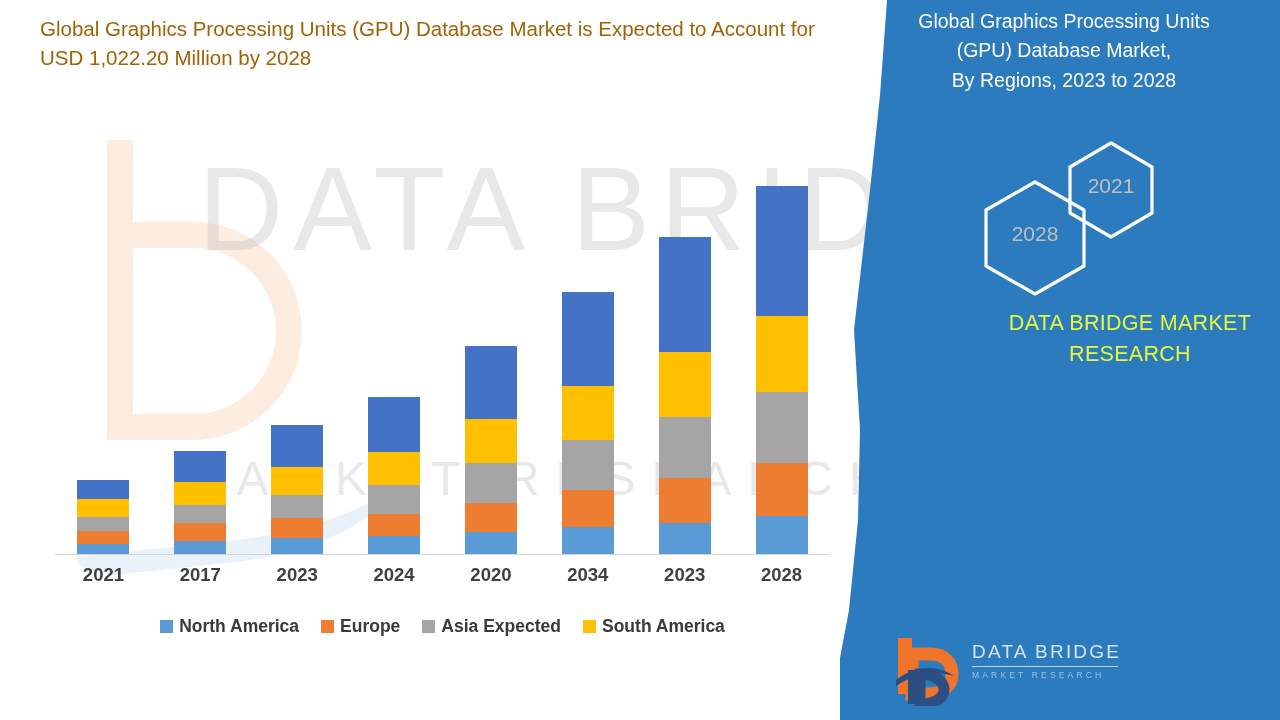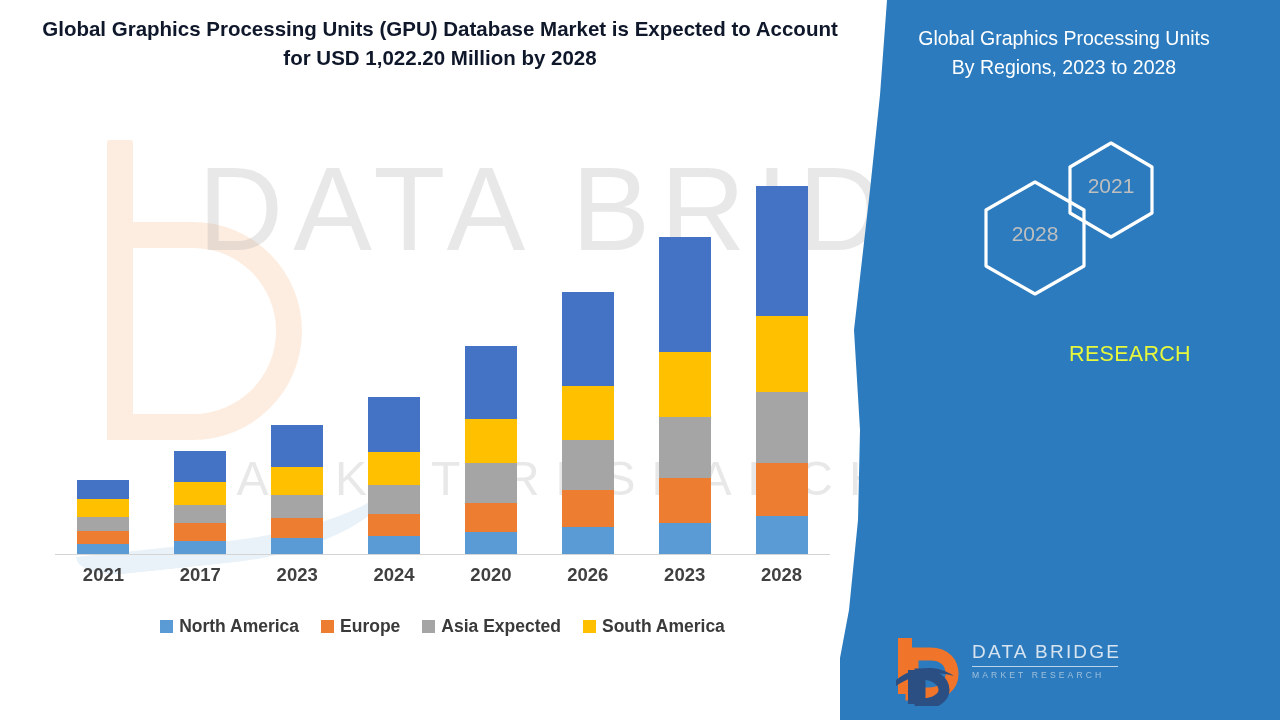--- a/index.html
+++ b/index.html
@@ -44,22 +44,22 @@
   .wm-text2{
     position:absolute;left:160px;top:455px;width:760px;
     text-align:center;color:#9a9a9a;opacity:.22;
     font-size:48px;letter-spacing:16px;font-weight:400;line-height:1;
     white-space:nowrap;pointer-events:none;
   }
 
   
   .main-title{
     position:absolute;left:40px;top:14px;width:800px;
-    text-align:center;color:#0f172a;
-    font-size:20.5px;line-height:1.42;font-weight:700;
+    color:#a16207;
+    font-size:20.5px;line-height:1.42;font-weight:400;
   }
 
   
   .chart{position:absolute;left:0;top:120px;width:860px;height:560px;}
   .axis-line{
     position:absolute;left:55px;top:434px;width:775px;height:1px;
     background:#D4D4D4;
   }
   .bars{
     position:absolute;left:55px;top:0;width:775px;height:434px;
@@ -77,21 +77,21 @@
   .legend{
     position:absolute;left:55px;top:496px;width:775px;
     display:flex;justify-content:center;align-items:center;gap:4px;
   }
   .legend-item{display:flex;align-items:center;margin:0 9px;}
   .legend-swatch{width:13px;height:13px;margin-right:6px;flex:0 0 auto;}
   .legend-label{color:#3A3A3A;font-size:17.5px;font-weight:600;white-space:nowrap;}
 
   
   .panel-title{
-    position:absolute;right:16px;top:24px;width:400px;
+    position:absolute;right:16px;top:7px;width:400px;
     text-align:center;color:#FFFFFF;font-size:19.5px;line-height:1.5;font-weight:400;
   }
   .panel-title .ln{display:block;}
 
   .hexwrap{position:absolute;left:980px;top:140px;width:200px;height:140px;}
   .hex{position:absolute;}
   .hex svg{display:block;overflow:visible;}
   .hex-label{
     position:absolute;color:#BFBFBF;font-size:21px;font-weight:400;
     width:100%;text-align:center;
@@ -213,21 +213,21 @@
           </div>
         </div>
       </div>
     <div class="axis-line"></div>
     <div class="xlabels" id="xlabels">
         <div class="xlabel">2021</div>
         <div class="xlabel">2017</div>
         <div class="xlabel">2023</div>
         <div class="xlabel">2024</div>
         <div class="xlabel">2020</div>
-        <div class="xlabel">2026</div>
+        <div class="xlabel">2034</div>
         <div class="xlabel">2023</div>
         <div class="xlabel">2028</div>
       </div>
     <div class="legend" id="legend">
         <div class="legend-item">
           <span class="legend-swatch" style="background: rgb(91, 155, 213);"></span>
           <span class="legend-label">North America</span>
         </div>
         <div class="legend-item">
           <span class="legend-swatch" style="background: rgb(237, 125, 49);"></span>
@@ -239,40 +239,41 @@
         </div>
         <div class="legend-item">
           <span class="legend-swatch" style="background: rgb(255, 192, 0);"></span>
           <span class="legend-label">South America</span>
         </div>
       </div>
   </div>
 
   <div class="panel-title">
     <span class="ln">Global Graphics Processing Units</span>
+    <span class="ln">(GPU) Database Market,</span>
     <span class="ln">By Regions, 2023 to 2028</span>
   </div>
 
   <div class="hexwrap">
     <div class="hex hex-2028">
       <svg width="110" height="120" viewBox="0 0 110 120" aria-hidden="true">
         <polygon points="55,4 104,32 104,88 55,116 6,88 6,32" fill="none" stroke="#FFFFFF" stroke-width="3.2" stroke-linejoin="round"></polygon>
       </svg>
       <div class="hex-label">2028</div>
     </div>
     <div class="hex hex-2021">
       <svg width="92" height="100" viewBox="0 0 92 100" aria-hidden="true">
         <polygon points="46,3 87,27 87,73 46,97 5,73 5,27" fill="none" stroke="#FFFFFF" stroke-width="3.2" stroke-linejoin="round"></polygon>
       </svg>
       <div class="hex-label">2021</div>
     </div>
   </div>
 
   <div class="brand">
-    <br>
+    <span>DATA BRIDGE MARKET</span><br>
     <span>RESEARCH</span>
   </div>
 
   <div class="logo">
     <div class="logo-mark">
       <svg width="76" height="72" viewBox="0 0 76 72" aria-hidden="true">
         <path d="M10 4 L24 4 L24 60 L10 60 Z" fill="#F0742A"></path>
         <path d="M24 20 L42 20 C58 20 64 30 64 40 C64 52 54 60 40 60 L24 60 Z" fill="none" stroke="#F0742A" stroke-width="13"></path>
         <path d="M8 46 C26 32 48 30 66 42 C46 36 26 40 8 52 Z" fill="#2C4F83"></path>
         <path d="M20 36 L32 36 L32 70 L20 70 Z" fill="#2C4F83"></path>

